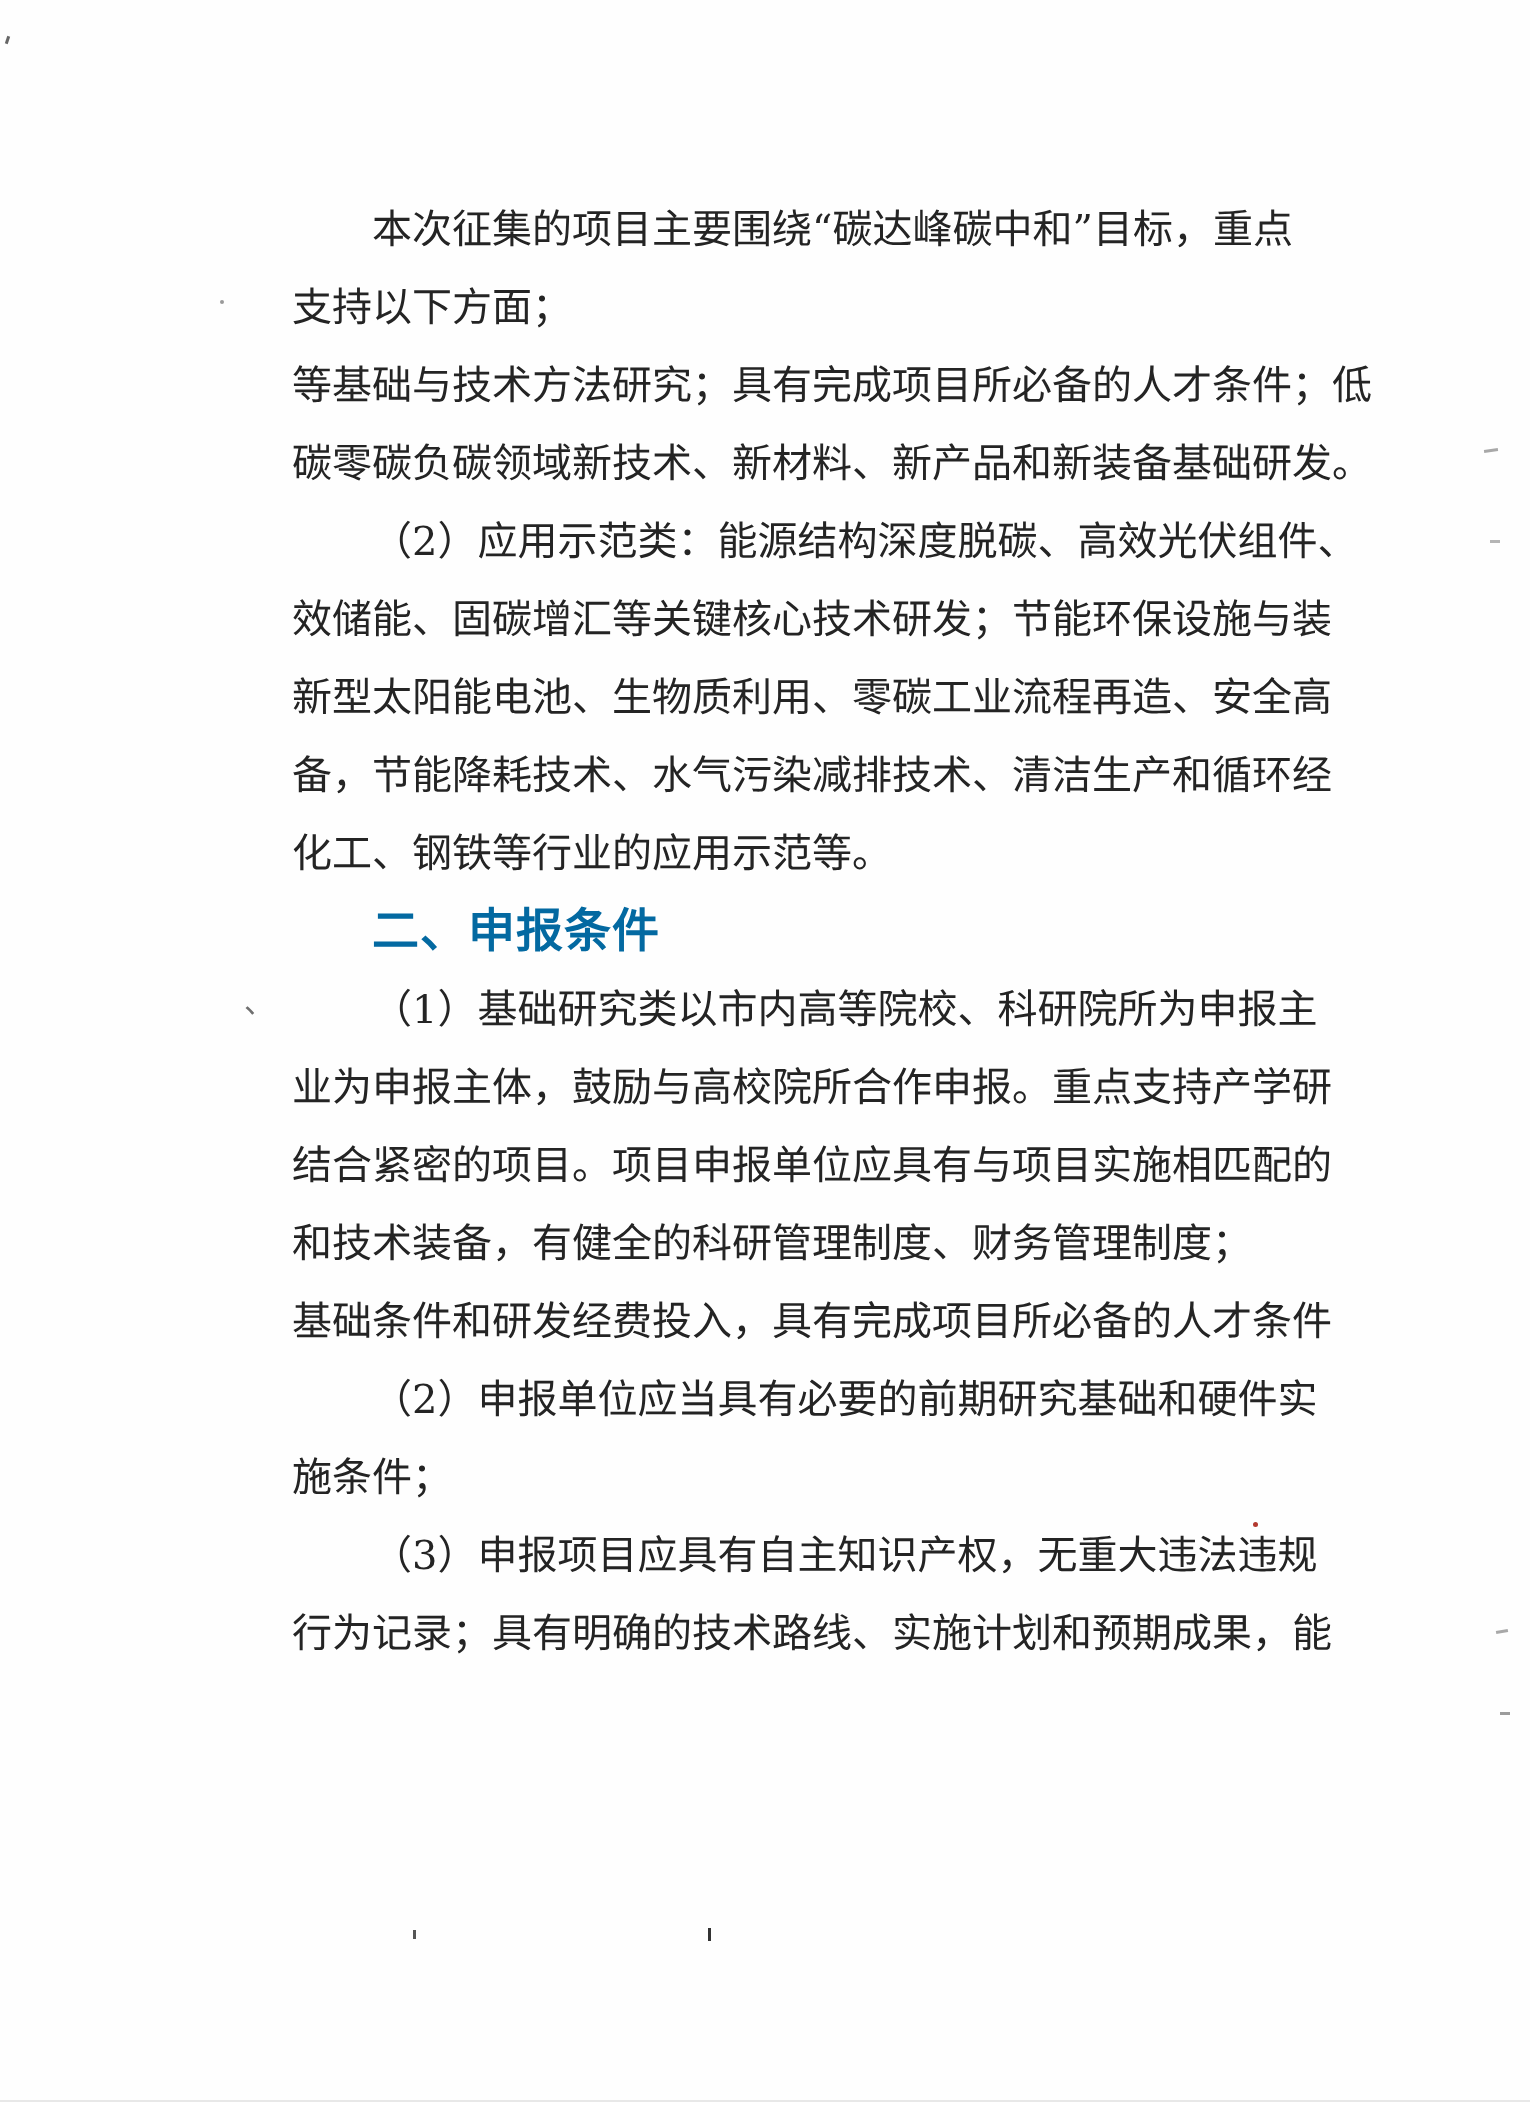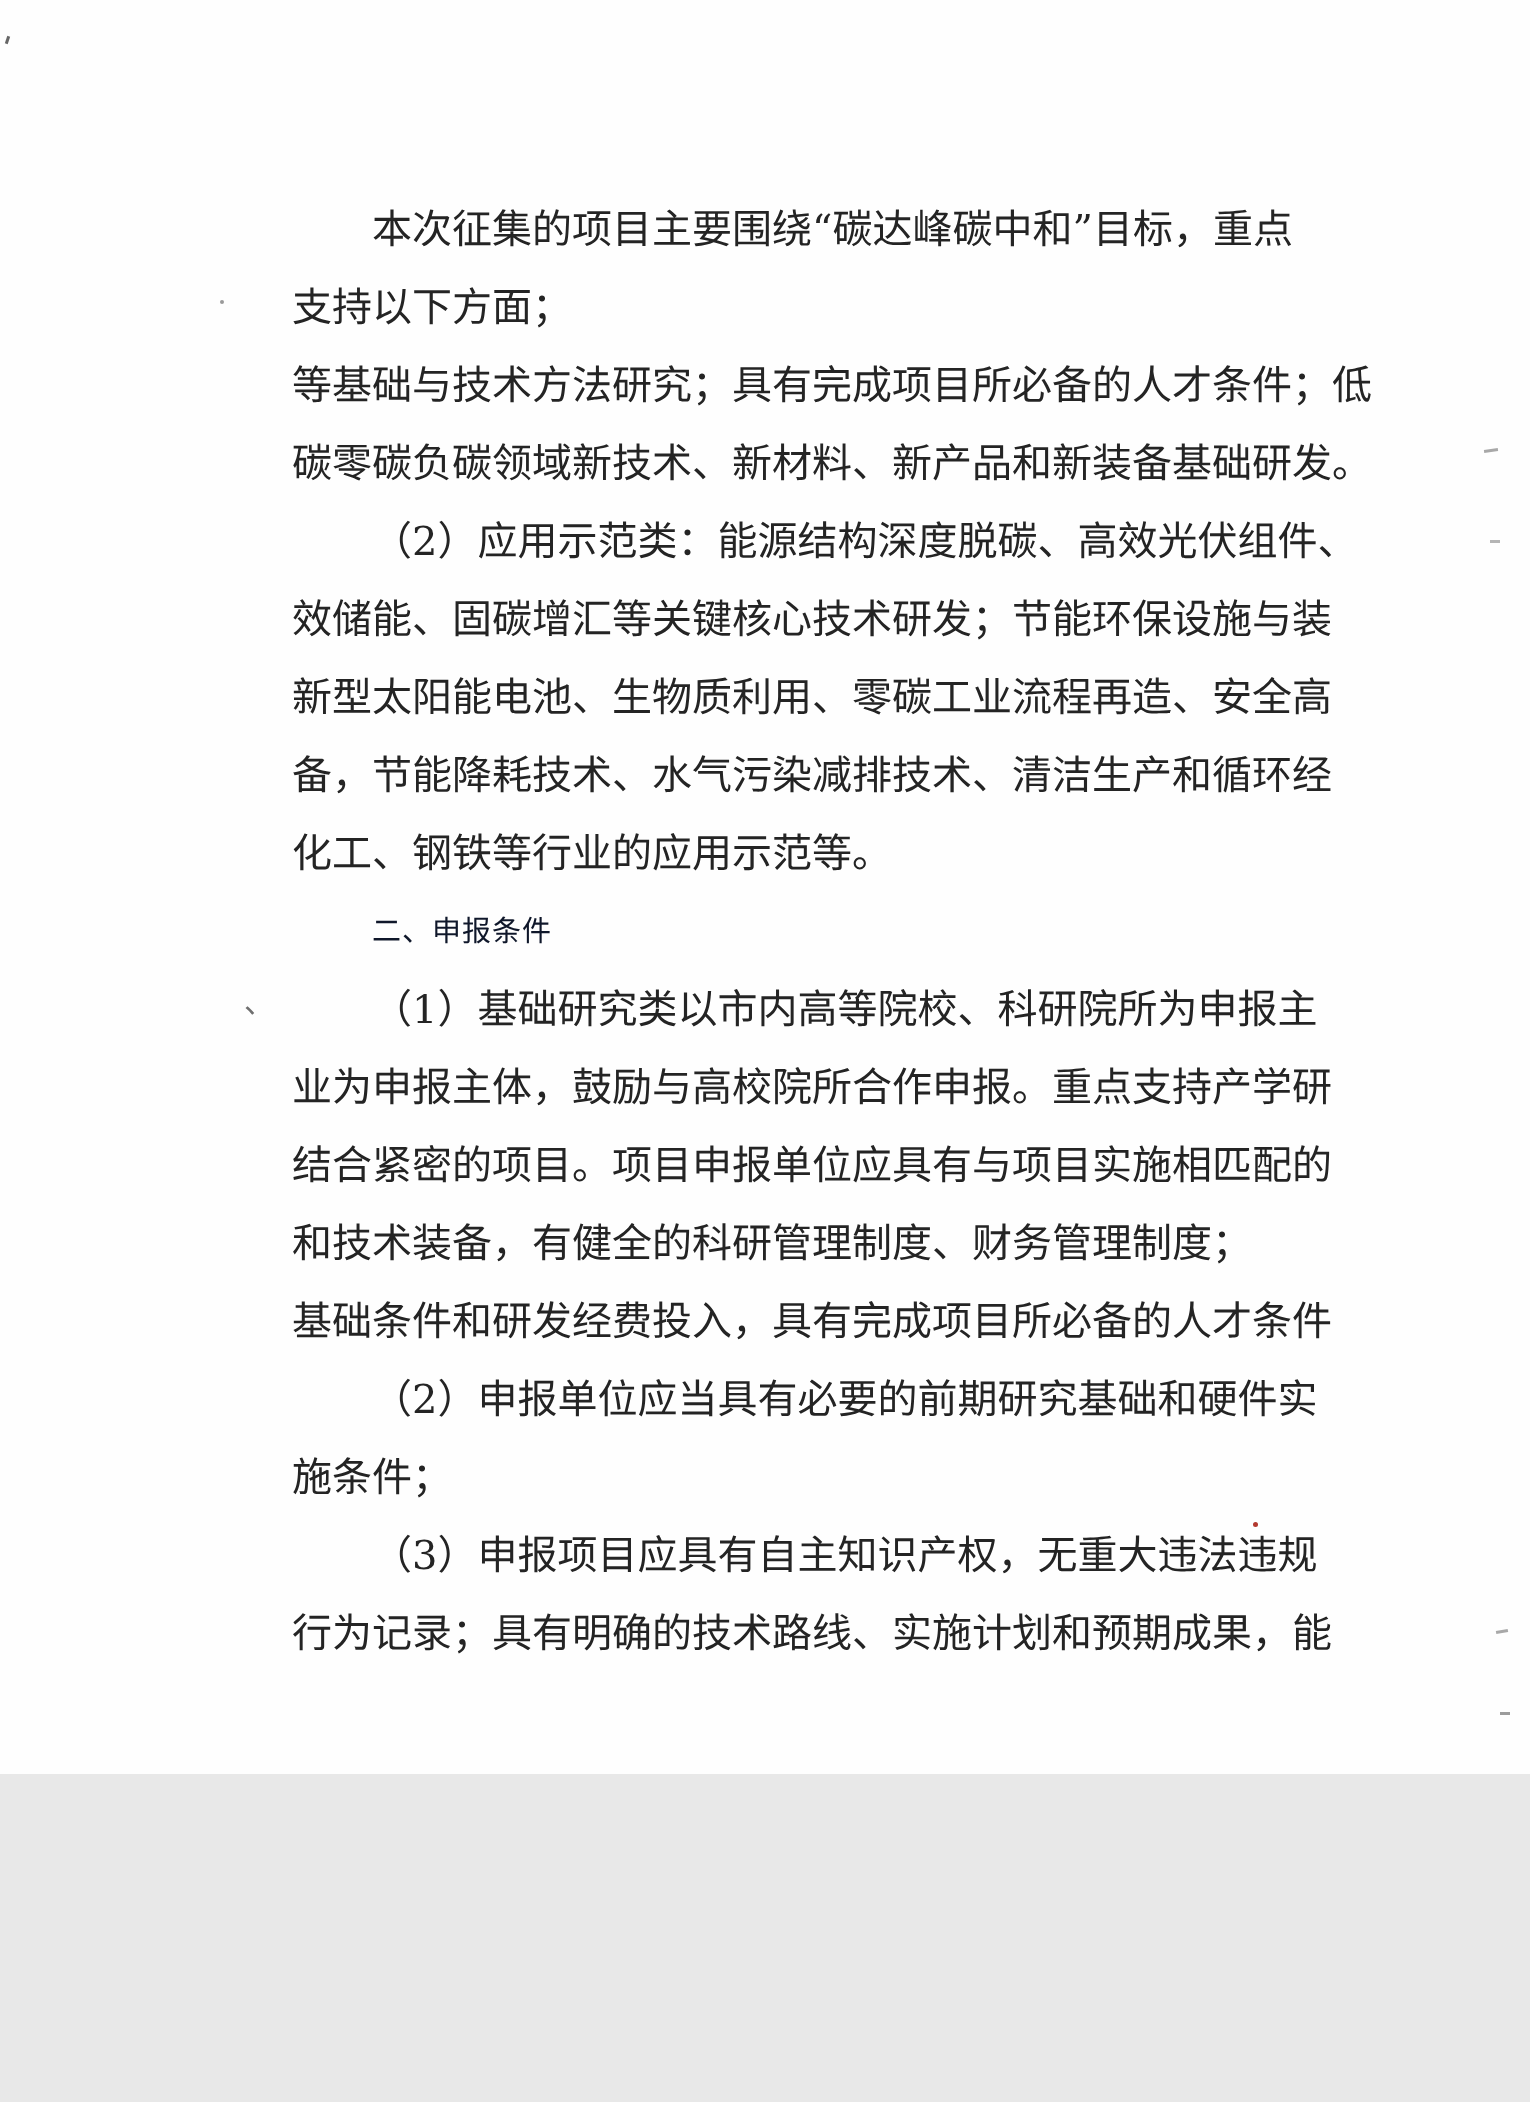--- a/index.html
+++ b/index.html
@@ -1,19 +1,19 @@
 <!DOCTYPE html>
 <html lang="zh-CN"><head>
 <meta charset="utf-8">
 <style>
   html, body { margin: 0; padding: 0; background: #e8e8e8; }
   .page {
     position: relative;
     width: 1530px;
-    height: 1774px;
+    height: 2100px;
     background: #fefefe;
     overflow: hidden;
     font-family: "DejaVu Serif", "Liberation Serif", serif;
     color: #242424;
   }
   .text-column {
     position: absolute;
     left: 292px;
     top: 190px;
     width: 1042px;
@@ -21,23 +21,23 @@
   .row {
     height: 78px;
     line-height: 78px;
     font-size: 40px;
     white-space: nowrap;
     letter-spacing: 0;
   }
   .row.indent { padding-left: 80px; }
   .row.heading {
     font-family: "DejaVu Sans", "Liberation Sans", sans-serif;
-    font-weight: 400;
-    font-size: 29px;
-    color: #0f172a;
+    font-weight: 700;
+    font-size: 47px;
+    color: #0369a1;
     letter-spacing: 1px;
   }
   
   .artifact { position: absolute; pointer-events: none; }
   .a1 { left: 6px;   top: 36px;   width: 3px;  height: 8px;  background: #666; transform: rotate(18deg); }
   .a2 { left: 220px; top: 300px;  width: 4px;  height: 4px;  background: #9a9a9a; border-radius: 50%; }
   .a3 { left: 244px; top: 978px;  font-size: 30px; color: #6f6f6f; font-family: "DejaVu Serif", serif; }
   .a4 { left: 1253px;top: 1522px; width: 5px;  height: 5px;  background: #b3392f; border-radius: 50%; }
   .a5 { left: 1484px;top: 449px;  width: 14px; height: 3px;  background: #a8a8a8; transform: rotate(-8deg); }
   .a6 { left: 1490px;top: 540px;  width: 10px; height: 3px;  background: #b5b5b5; }

